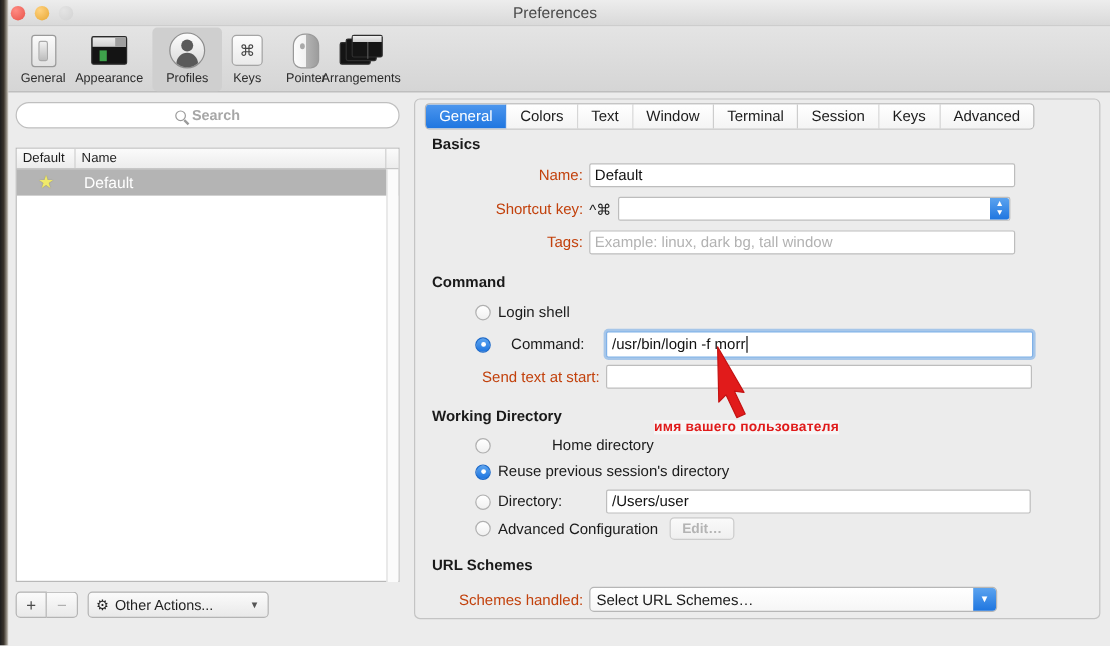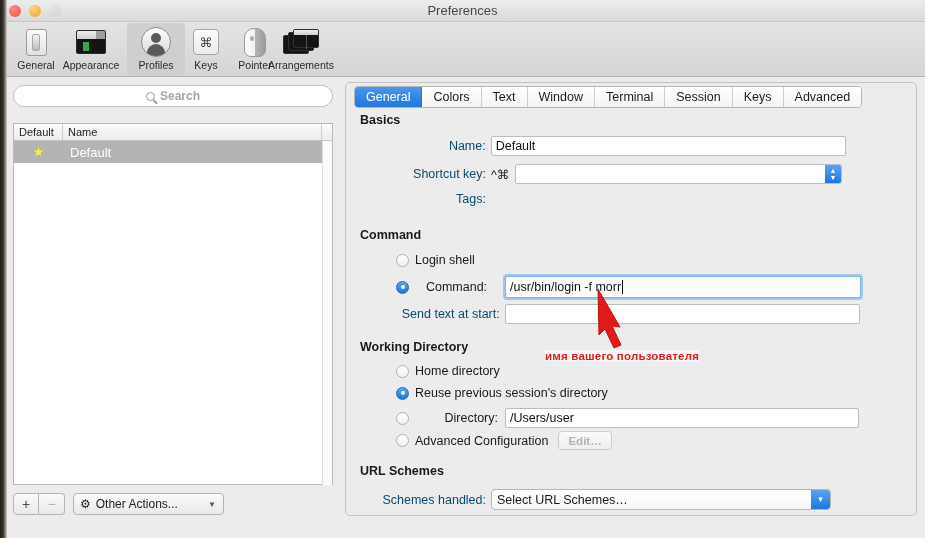--- a/index.html
+++ b/index.html
@@ -189,21 +189,21 @@
     background: linear-gradient(to bottom,#4c96ee,#1f76e0);
     color: #fff; border-right-color: #1f76e0;
   }
 
   #form { position: absolute; left: 0; top: 28px; width: 572px; }
   .section-title {
     font-size: 12.5px; font-weight: bold; color: #1a1a1a;
     position: absolute;
   }
   .row { position: absolute; display: flex; align-items: center; }
-  .row-label { font-size: 12.5px; color: #0c4a6e; text-align: right; }
+  .row-label { font-size: 12.5px; color: #c2410c; text-align: right; }
   .txtfield {
     background: #fff; border: 1px solid #bdbdbd; border-radius: 2px;
     height: 20px; font-size: 12.5px; color: #111;
     display: flex; align-items: center; padding: 0 4px;
   }
   .txtfield.placeholder { color: #b2b2b2; }
   .txtfield.focused {
     border: 1px solid #7fb1e8; box-shadow: 0 0 0 2px rgba(110,168,232,0.55);
     height: 22px;
   }
@@ -402,20 +402,21 @@
         <div class="stepper-field" style="width:327px;">
           <div class="stepper">
             <span>▲</span>
             <span>▼</span>
           </div>
         </div>
       </div>
 
       <div class="row" style="left:0; top:81px; width:500px;">
         <div class="row-label" style="width:140px;">Tags:</div>
+        <div class="txtfield placeholder" style="width:356px; margin-left:5px;">Example: linux, dark bg, tall window</div>
       </div>
 
       <div class="section-title" style="left:14px; top:117px;">Command</div>
 
       <div class="row" style="left:50px; top:142px;">
         <div class="radio"></div>
         <div class="radio-label">Login shell</div>
       </div>
 
       <div class="row" style="left:50px; top:165px; width:510px;">
@@ -427,33 +428,33 @@
         </div>
       </div>
 
       <div class="row" style="left:14px; top:193px; width:500px;">
         <div class="row-label" style="width:140px;">Send text at start:</div>
         <div class="txtfield" style="width:356px; margin-left:5px;"></div>
       </div>
 
       <div class="section-title" style="left:14px; top:229px;">Working Directory</div>
 
-      <div class="row" style="left:50px; top:253px;">
+      <div class="row" style="left:50px; top:253px;gap:45px;">
         <div class="radio"></div>
         <div class="radio-label">Home directory</div>
       </div>
 
       <div class="row" style="left:50px; top:275px;">
         <div class="radio on"></div>
         <div class="radio-label">Reuse previous session's directory</div>
       </div>
 
       <div class="row" style="left:50px; top:297px; width:510px;">
         <div class="radio"></div>
-        <div class="radio-label" style="width:83px;text-align:right;">Directory:</div>
+        <div class="radio-label" style="width:83px;">Directory:</div>
         <div class="txtfield" style="width:354px; margin-left:7px;">/Users/user</div>
       </div>
 
       <div class="row" style="left:50px; top:320px;">
         <div class="radio"></div>
         <div class="radio-label">Advanced Configuration</div>
         <div class="btn-disabled" style="margin-left:10px;font-weight:bold;">Edit…</div>
       </div>
 
       <div class="section-title" style="left:14px; top:353px;">URL Schemes</div>

